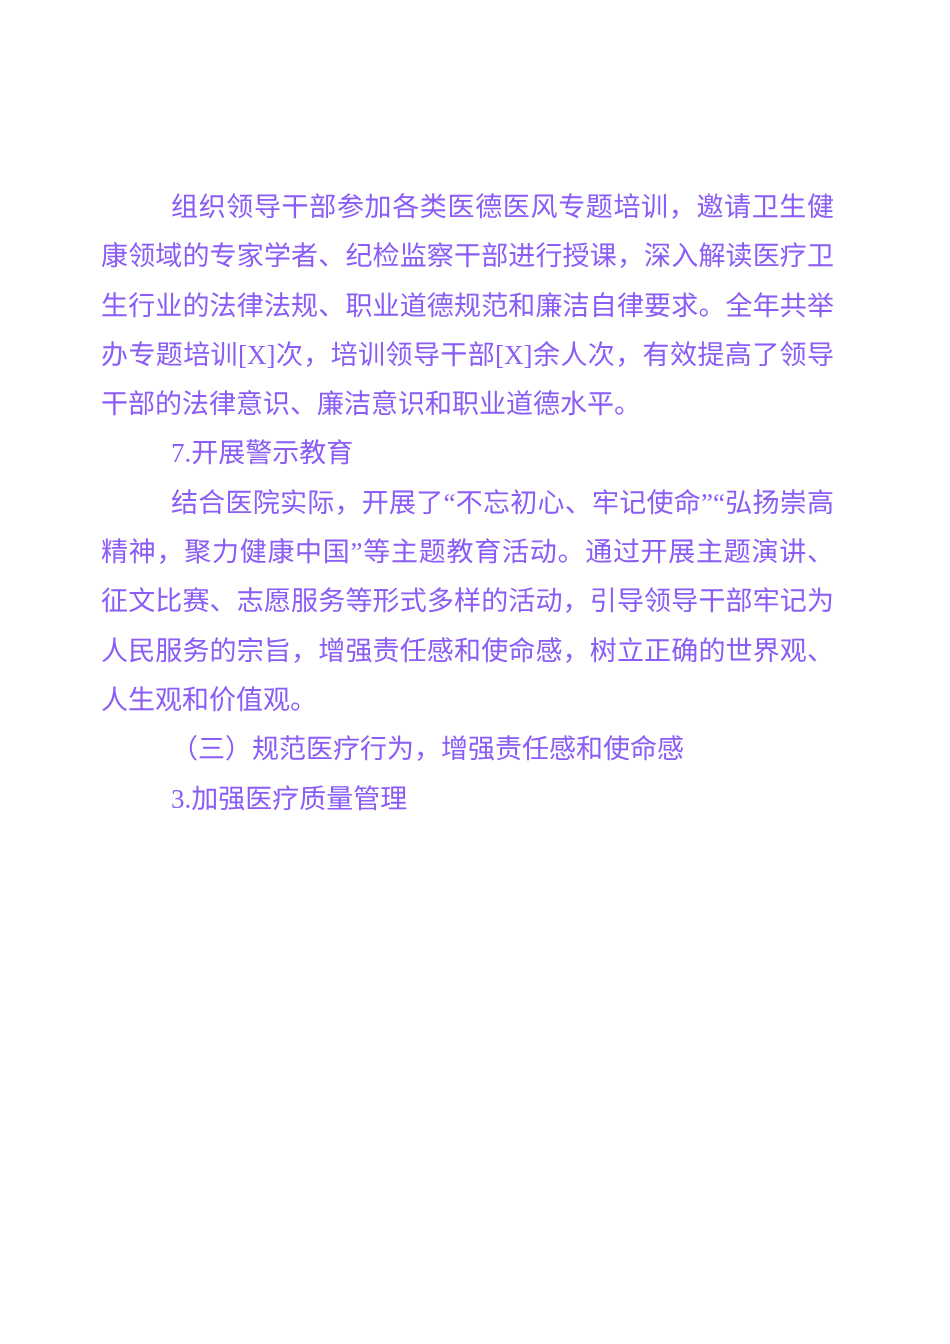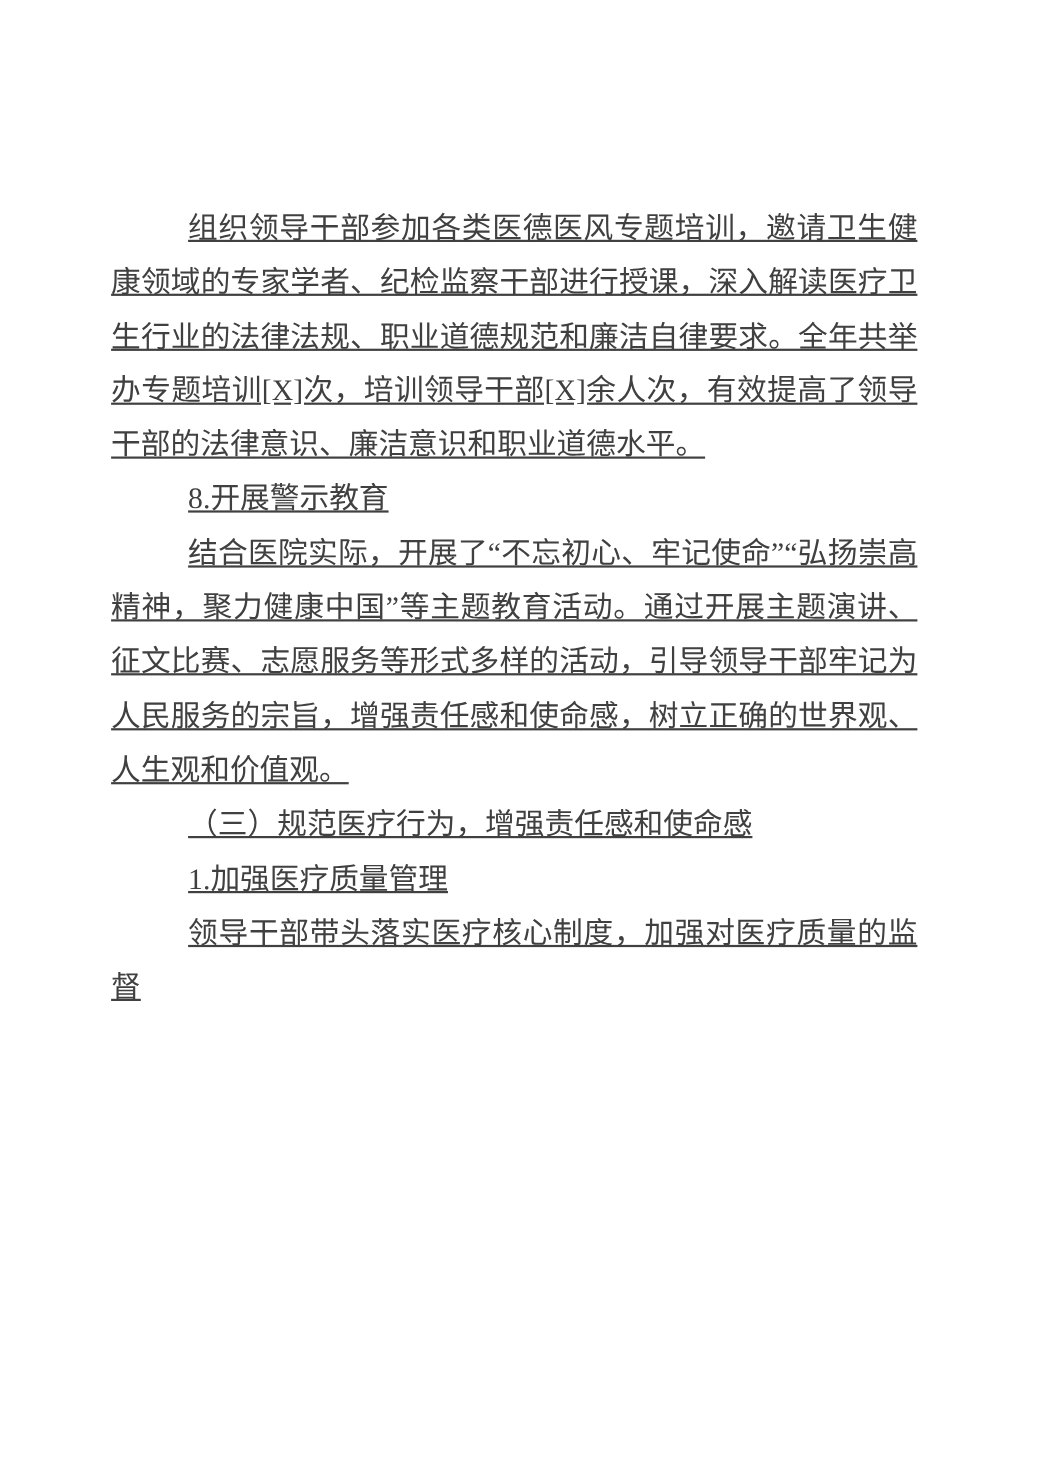--- a/index.html
+++ b/index.html
@@ -13,38 +13,36 @@
     height: 1344px;
     background: #ffffff;
     overflow: hidden;
     font-family: "Liberation Serif", "DejaVu Serif", serif;
   }
   .content {
     position: absolute;
     left: 101px;
     top: 183px;
     width: 733px;
-    color: #404040;
+    color: #8b5cf6;
     font-size: 27px;
     line-height: 49.3px;
     text-align: justify;
     text-justify: inter-ideograph;
-    text-decoration: underline;
   }
   .content p {
     margin: 0;
     padding: 0;
     text-indent: 70px;
   }
 </style>
 </head>
 <body>
 
 <div class="page">
   <div class="content">
     <p>组织领导干部参加各类医德医风专题培训，邀请卫生健康领域的专家学者、纪检监察干部进行授课，深入解读医疗卫生行业的法律法规、职业道德规范和廉洁自律要求。全年共举办专题培训[X]次，培训领导干部[X]余人次，有效提高了领导干部的法律意识、廉洁意识和职业道德水平。</p>
-    <p>8.开展警示教育</p>
+    <p>7.开展警示教育</p>
     <p>结合医院实际，开展了“不忘初心、牢记使命”“弘扬崇高精神，聚力健康中国”等主题教育活动。通过开展主题演讲、征文比赛、志愿服务等形式多样的活动，引导领导干部牢记为人民服务的宗旨，增强责任感和使命感，树立正确的世界观、人生观和价值观。</p>
     <p>（三）规范医疗行为，增强责任感和使命感</p>
-    <p>1.加强医疗质量管理</p>
-    <p>领导干部带头落实医疗核心制度，加强对医疗质量的监督</p>
+    <p>3.加强医疗质量管理</p>
   </div>
 </div>
 
 </body></html>

